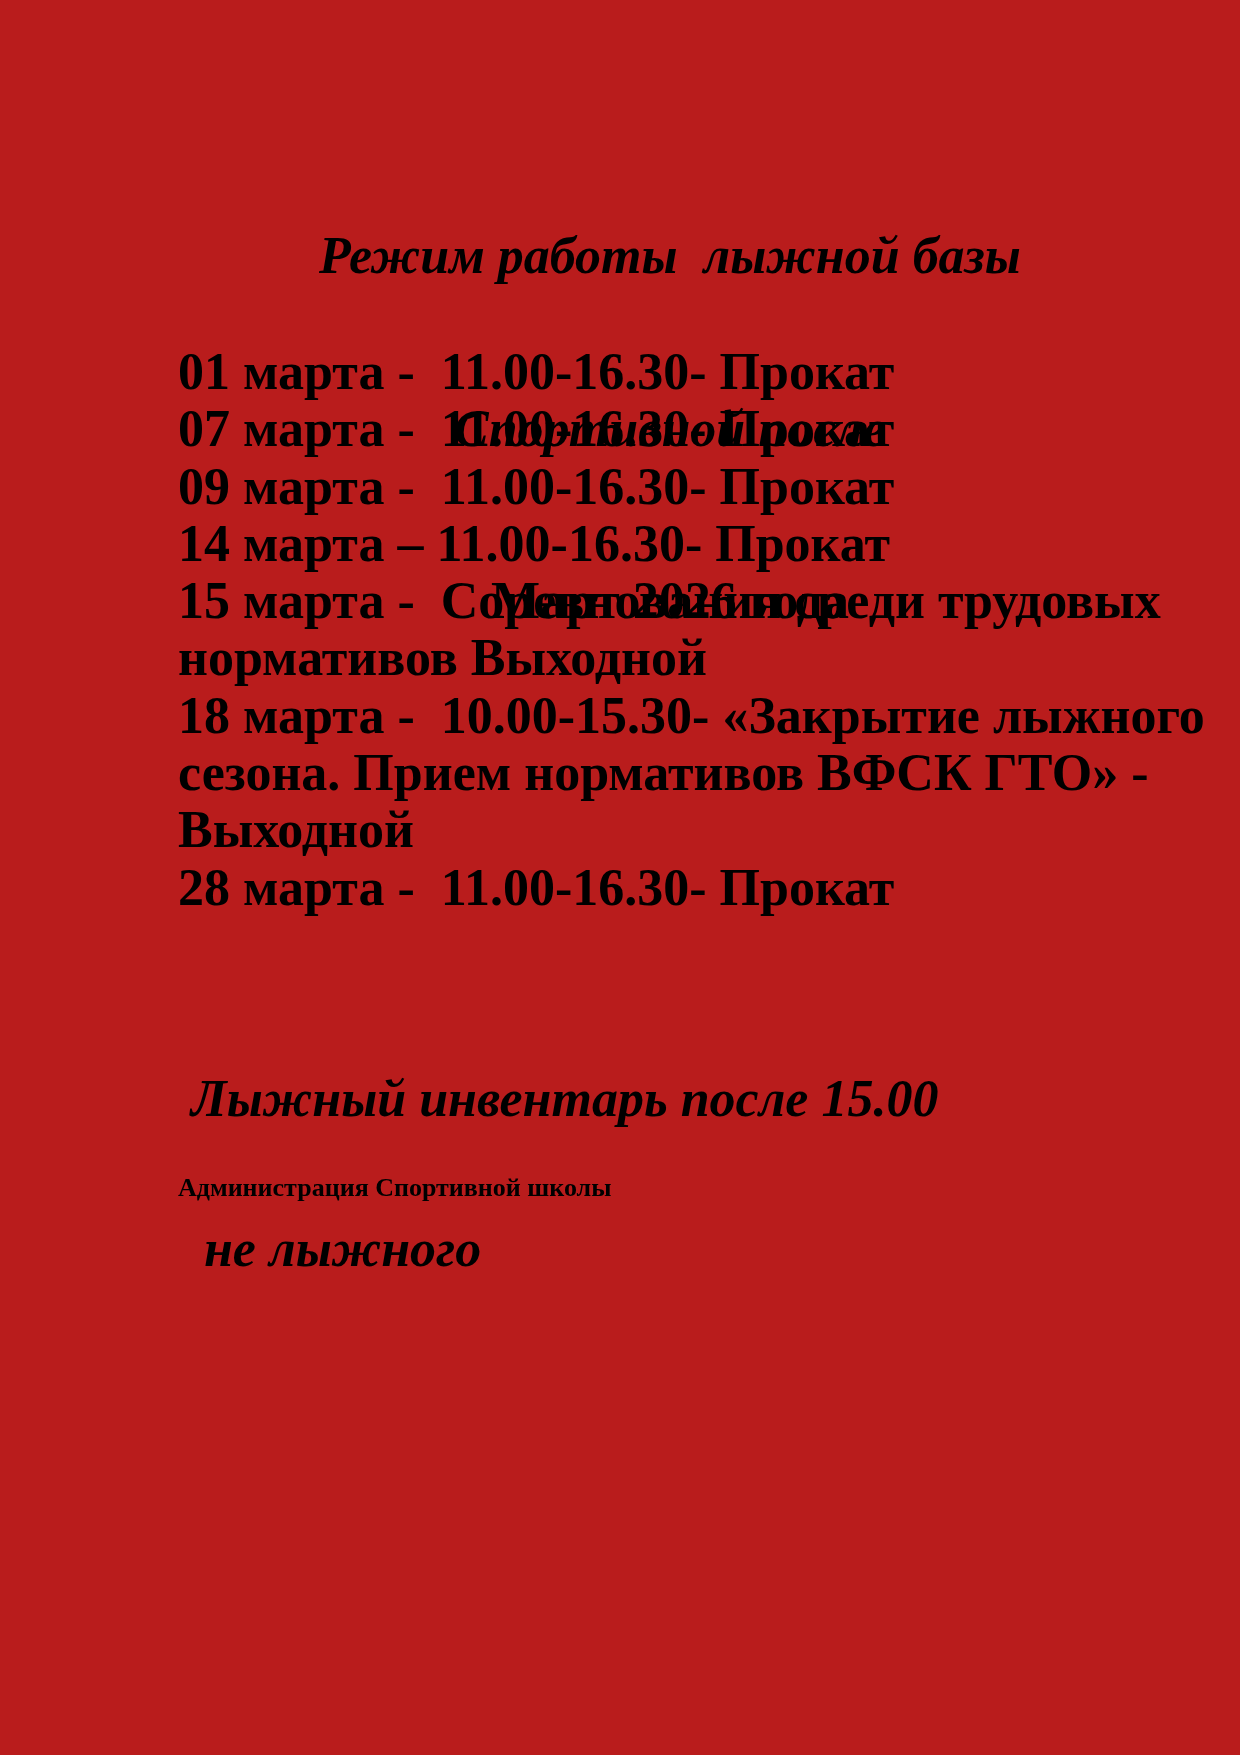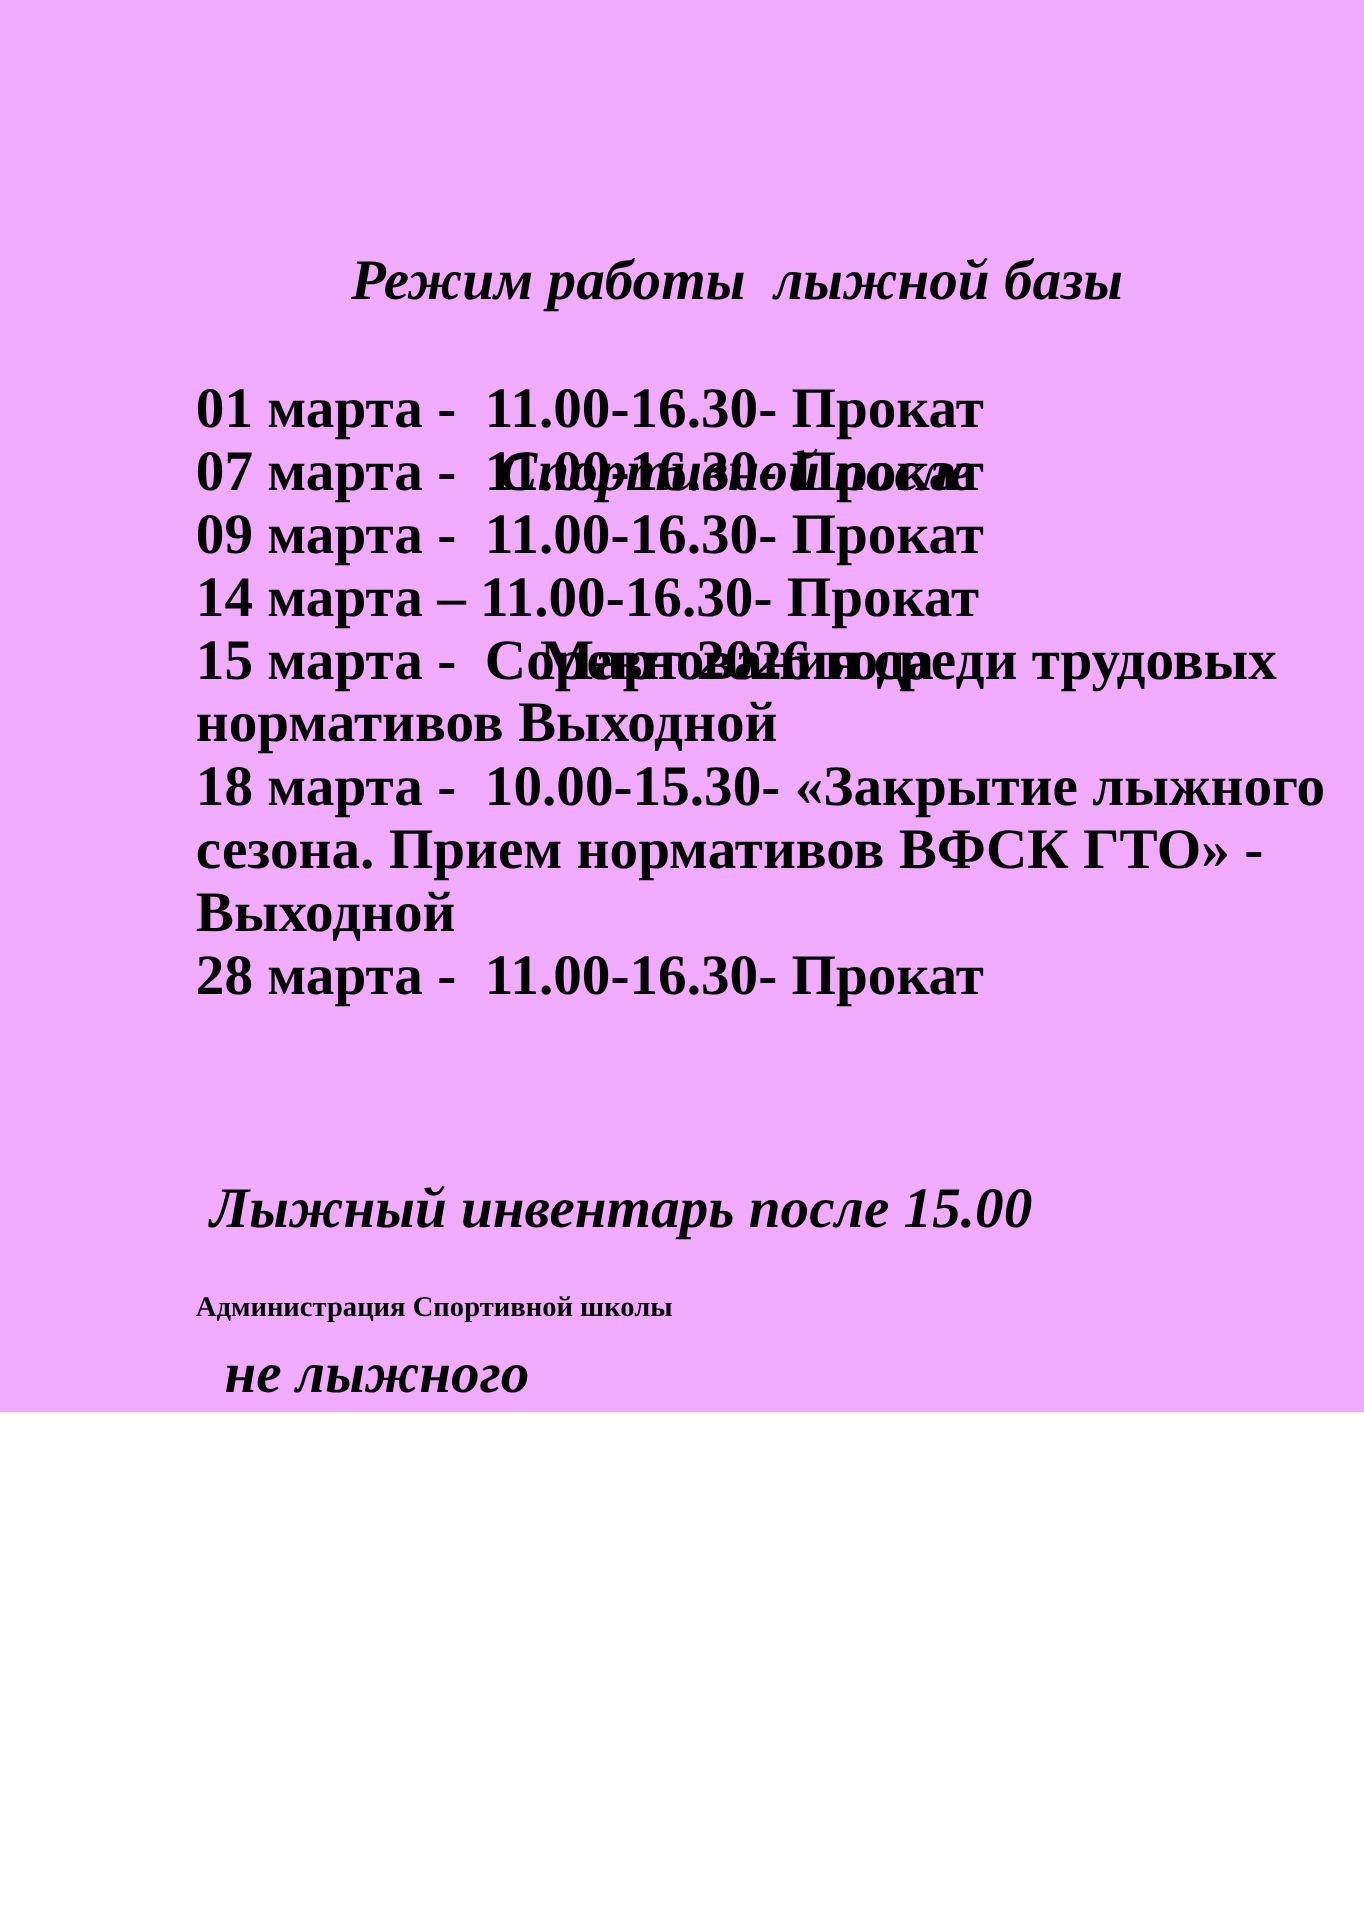--- a/index.html
+++ b/index.html
@@ -3,22 +3,22 @@
 <meta charset="utf-8">
 <style>
   html, body {
     margin: 0;
     padding: 0;
     background: #ffffff;
   }
   .page {
     position: relative;
     width: 1240px;
-    height: 1284px;
-    background: #f0abfc;
+    height: 1755px;
+    background: #b91c1c;
     color: #000000;
     font-family: "Liberation Serif", "DejaVu Serif", serif;
     font-weight: bold;
     overflow: hidden;
   }
   
   .title-block {
     position: absolute;
     left: 178px;
     top: 112px;

